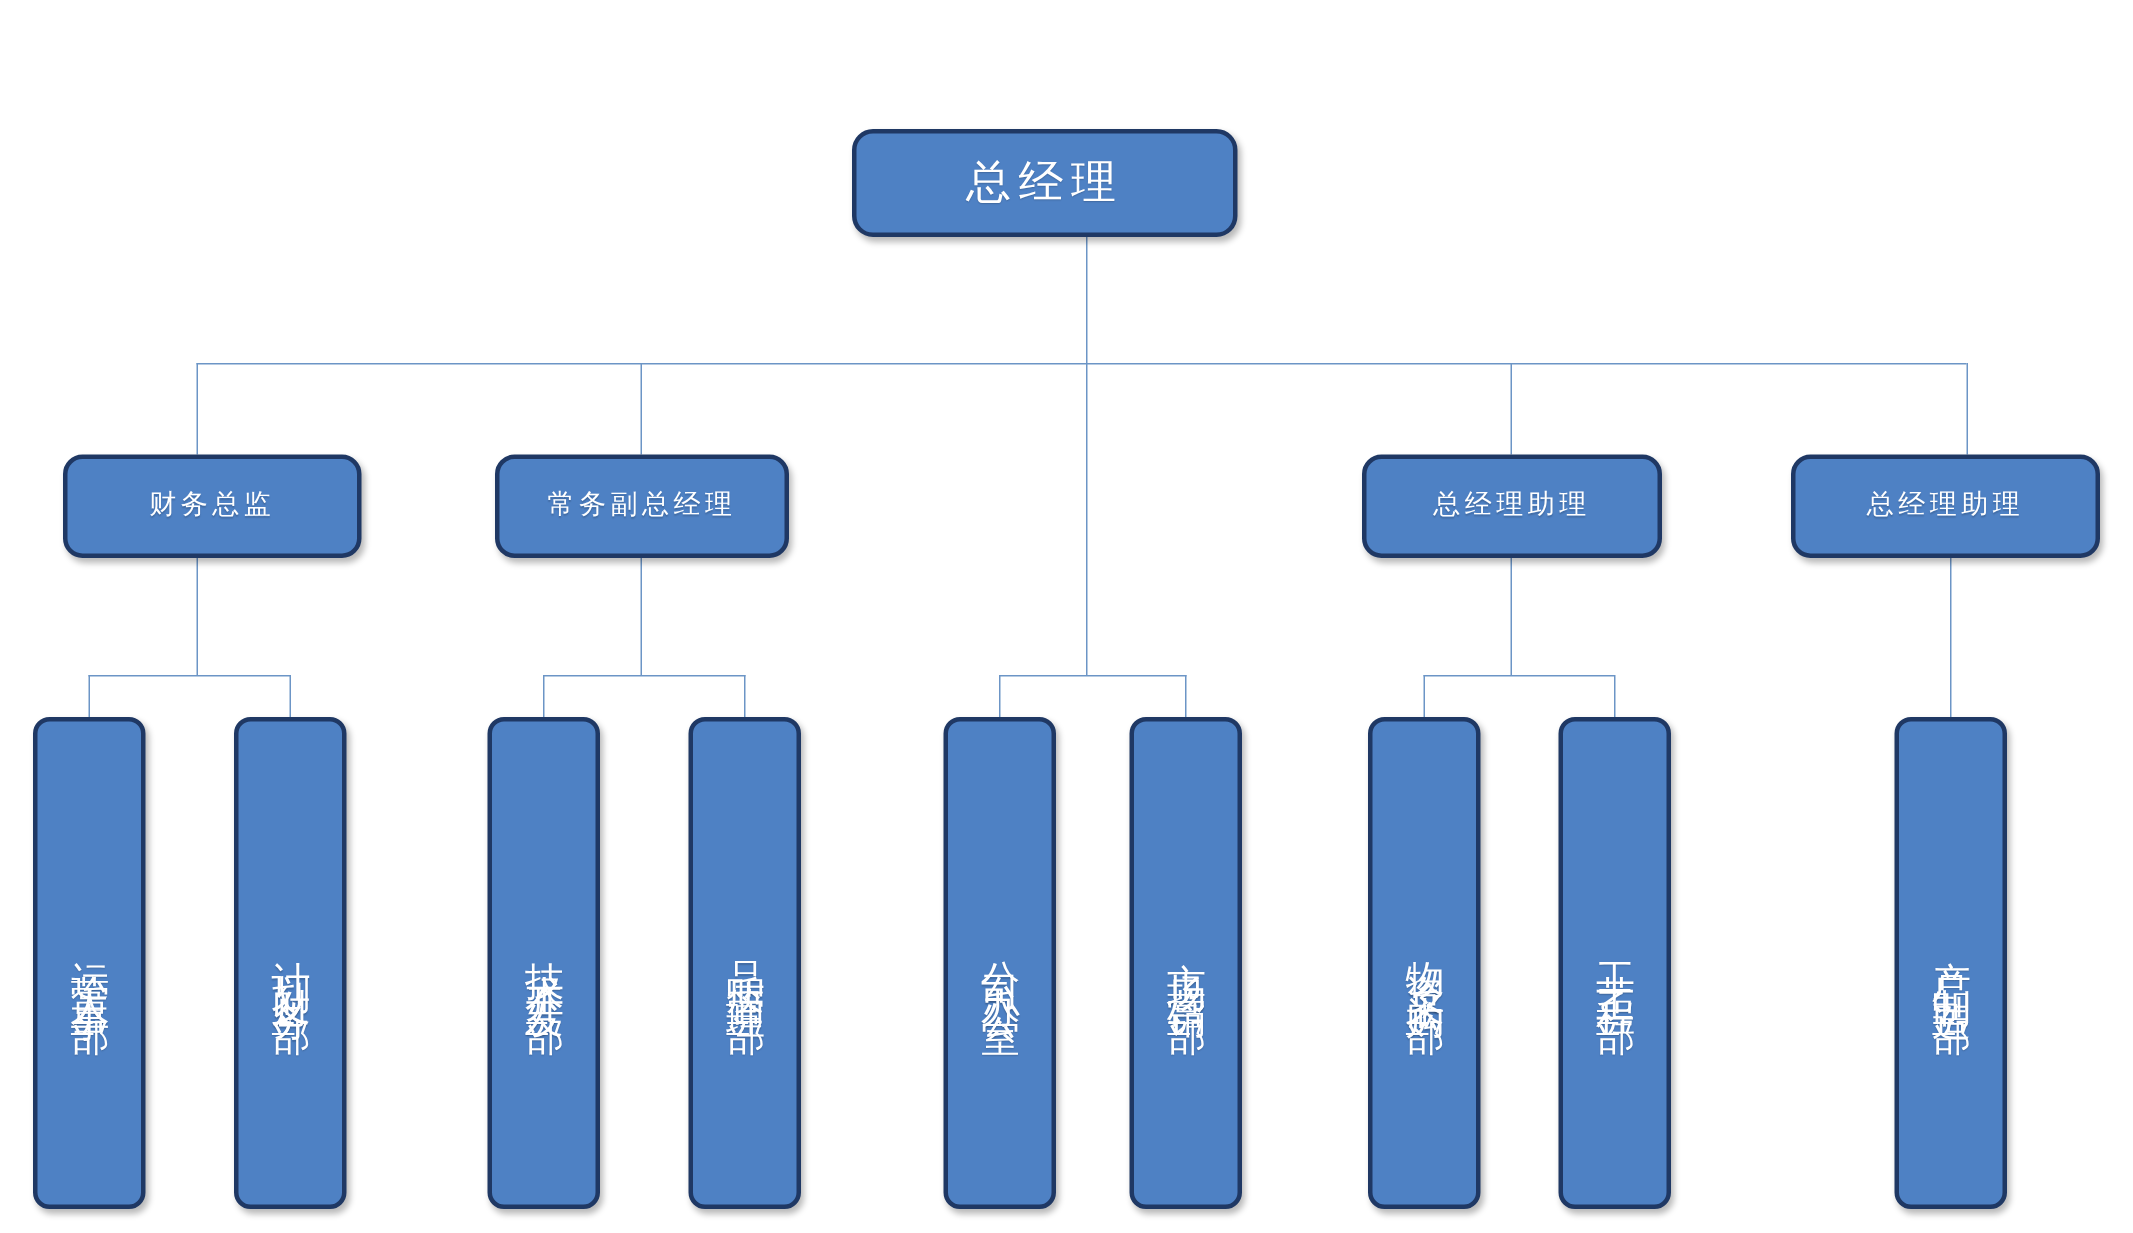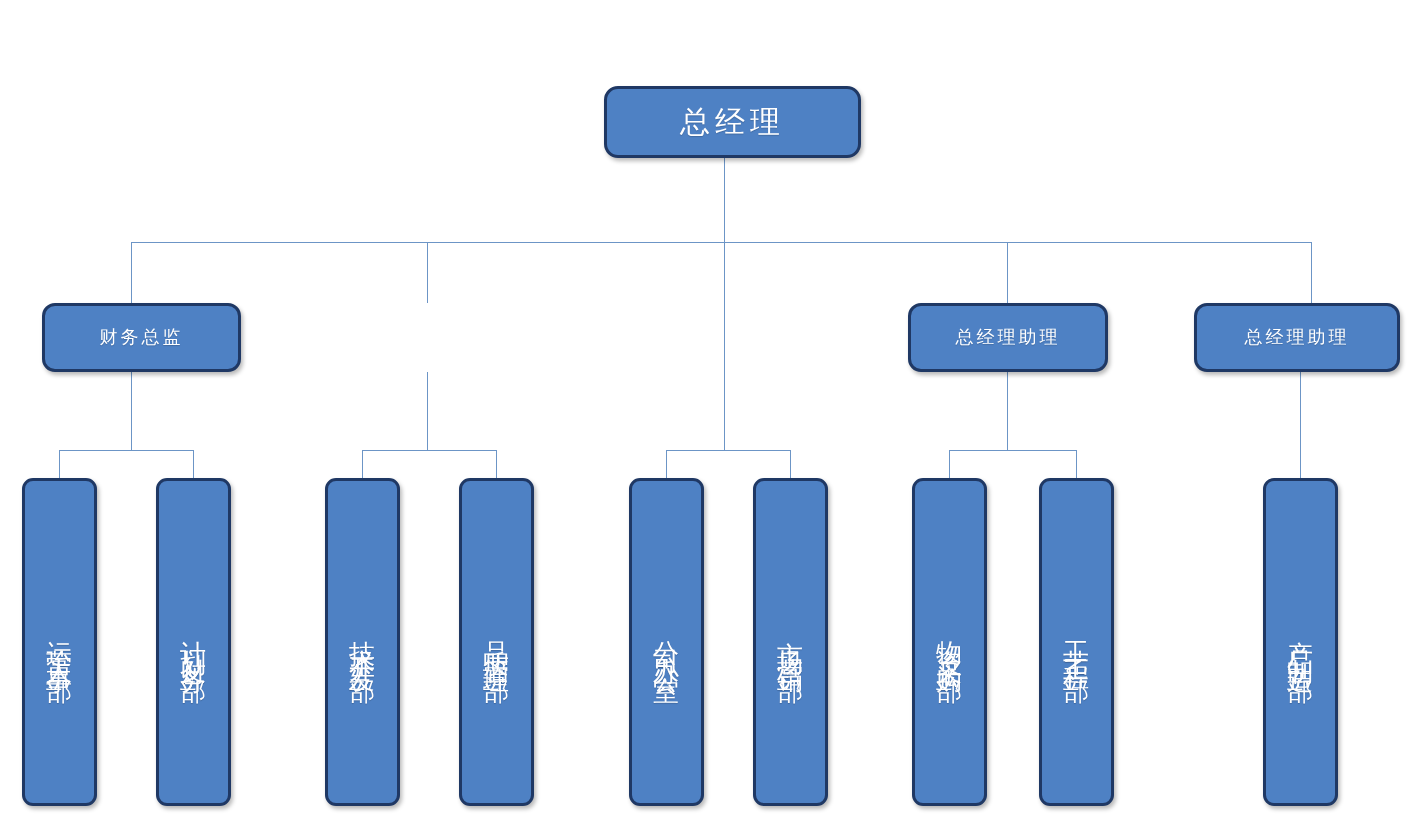--- a/index.html
+++ b/index.html
@@ -98,26 +98,29 @@
   <div class="line v" style="left:666px; top:450px; height:29px;"></div>
   <div class="line v" style="left:790px; top:450px; height:29px;"></div>
 
   <div class="line v" style="left:1007px; top:372px; height:78px;"></div>
   <div class="line h" style="left:949px; top:450px; width:127px;"></div>
   <div class="line v" style="left:949px; top:450px; height:29px;"></div>
   <div class="line v" style="left:1076px; top:450px; height:29px;"></div>
 
   <div class="line v" style="left:1300px; top:372px; height:107px;"></div>
 
-  <div class="node level1" style="left:604px; top:86px; width:257px; height:72px;">
+  <div class="node level1" style="left:568px; top:86px; width:257px; height:72px;">
     <span class="label">总经理</span>
   </div>
 
   <div class="node level2" style="left:42px; top:303px; width:199px; height:69px;">
     <span class="label">财务总监</span>
+  </div>
+  <div class="node level2" style="left:330px; top:303px; width:196px; height:69px;">
+    <span class="label">常务副总经理</span>
   </div>
   <div class="node level2" style="left:908px; top:303px; width:200px; height:69px;">
     <span class="label">总经理助理</span>
   </div>
   <div class="node level2" style="left:1194px; top:303px; width:206px; height:69px;">
     <span class="label">总经理助理</span>
   </div>
 
   <div class="node level3" style="left:22px; top:478px; width:75px; height:328px;">
     <span class="label">运营人事部</span>

